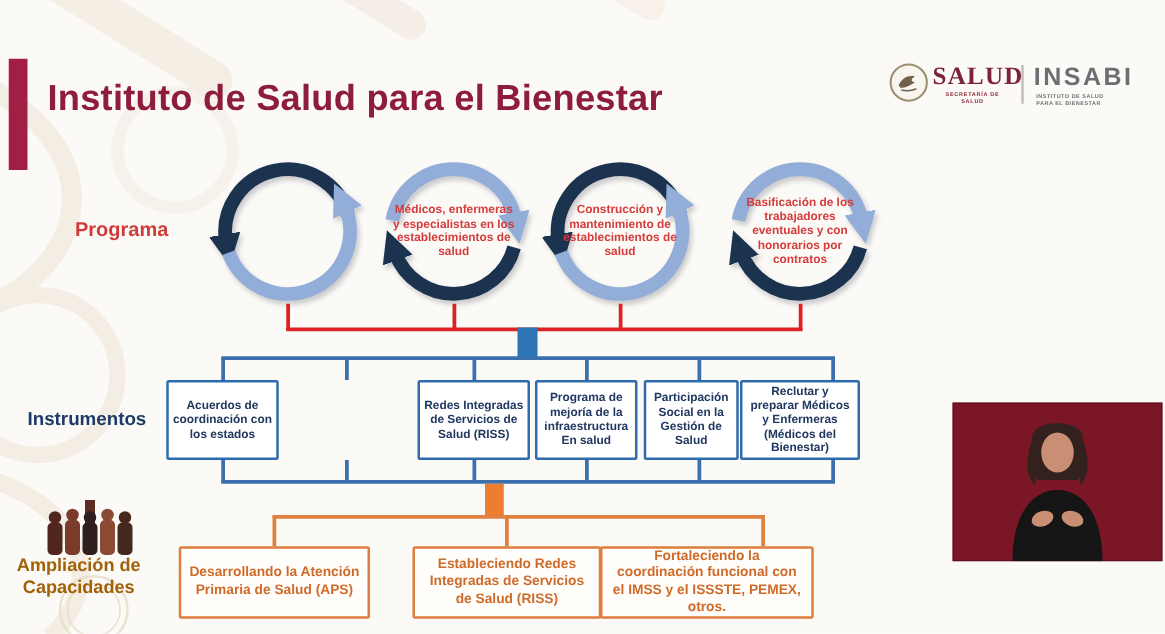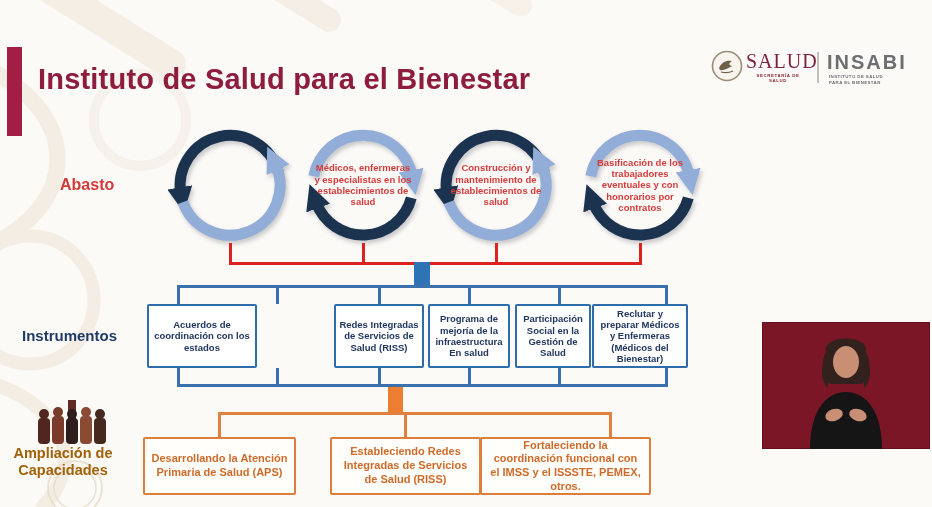--- a/index.html
+++ b/index.html
@@ -4,21 +4,21 @@
 <style>
   html,body{margin:0;padding:0;}
   .slide{position:relative;width:932px;height:507px;overflow:hidden;
     background:#fbfaf7;font-family:"Liberation Sans",sans-serif;}
   .abs{position:absolute;}
   .title{position:absolute;left:38px;top:44px;font-size:29px;font-weight:bold;
     color:#8e1d3d;letter-spacing:.2px;white-space:nowrap;}
   .accent-bar{position:absolute;left:7px;top:47px;width:15px;height:89px;background:#a31e44;}
   
   .salud-text{position:absolute;left:746px;top:50px;font-family:"Liberation Serif",serif;
-    font-weight:normal;font-size:20px;color:#7c2140;letter-spacing:1px;}
+    font-weight:bold;font-size:20px;color:#7c2140;letter-spacing:1px;}
   .salud-sub{position:absolute;left:747px;top:73px;font-size:4.4px;color:#8a2432;
     letter-spacing:.6px;font-weight:bold;width:62px;text-align:center;}
   .logo-divider{position:absolute;left:817px;top:52px;width:2px;height:31px;background:#c3bfb7;}
   .insabi-text{position:absolute;left:827px;top:51px;font-size:20px;font-weight:bold;
     color:#6d6e71;letter-spacing:2px;}
   .insabi-sub{position:absolute;left:829px;top:74px;font-size:4.4px;color:#6d6e71;
     letter-spacing:.4px;font-weight:bold;width:62px;line-height:1.4;}
   
   .pilares-label{position:absolute;left:60px;top:176px;font-size:16px;font-weight:bold;color:#d23a3a;}
   .instrumentos-label{position:absolute;left:22px;top:327px;font-size:15px;font-weight:bold;color:#1f3a66;}
@@ -88,21 +88,21 @@
       <path d="M8 18 C 11 12, 15 10, 21 11 C 18 13, 17 15, 21 16 C 17 18, 13 21, 9 20 Z" fill="#6e6049"></path>
       <path d="M10 22 C 14 23, 18 23, 22 21" stroke="#6e6049" stroke-width="1.2" fill="none"></path>
     </svg>
     <div class="salud-text">SALUD</div>
     <div class="salud-sub">SECRETARÍA DE SALUD</div>
     <div class="logo-divider"></div>
     <div class="insabi-text">INSABI</div>
     <div class="insabi-sub">INSTITUTO DE SALUD PARA EL BIENESTAR</div>
   </div>
 
-  <div class="pilares-label">Abasto</div>
+  <div class="pilares-label">Programa</div>
 
   <div class="pillar" style="left:168px">
     <svg width="124" height="124">
       <path d="M 110.3 49.1 A 50 50 0 0 0 12.8 70.7" stroke="#1c3350" stroke-width="11" fill="none" marker-end="url(#arrNavy)"></path>
       <path d="M 15 79.1 A 50 50 0 1 0 107.3 40.9" stroke="#92aed8" stroke-width="11" fill="none" marker-end="url(#arrBlue)"></path>
     </svg>
   </div>
 
   <div class="pillar" style="left:301px">
     <svg width="124" height="124">
@@ -137,21 +137,21 @@
   <div class="line bluebar" style="left:414px;top:262px;width:16px;height:26px"></div>
   <div class="line blue" style="left:177px;top:285px;width:491px;height:3px"></div>
   <div class="line blue" style="left:176.5px;top:287px;width:3px;height:17px"></div>
   <div class="line blue" style="left:275.5px;top:287px;width:3px;height:17px"></div>
   <div class="line blue" style="left:377.5px;top:287px;width:3px;height:17px"></div>
   <div class="line blue" style="left:467.5px;top:287px;width:3px;height:17px"></div>
   <div class="line blue" style="left:557.5px;top:287px;width:3px;height:17px"></div>
   <div class="line blue" style="left:664.5px;top:287px;width:3px;height:17px"></div>
 
   <div class="instrumentos-label">Instrumentos</div>
-  <div class="box-blue" style="left:147px;width:110px">Acuerdos de coordinación con los estados</div>
+  <div class="box-blue" style="left:133px;width:90px">Acuerdos de coordinación con los estados</div>
   <div class="box-blue" style="left:334px;width:90px">Redes Integradas de Servicios de Salud (RISS)</div>
   <div class="box-blue" style="left:428px;width:82px">Programa de mejoría de la infraestructura En salud</div>
   <div class="box-blue" style="left:515px;width:76px">Participación Social en la Gestión de Salud</div>
   <div class="box-blue" style="left:592px;width:96px">Reclutar y preparar Médicos y Enfermeras (Médicos del Bienestar)</div>
 
   <div class="line blue" style="left:176.5px;top:368px;width:3px;height:18px"></div>
   <div class="line blue" style="left:275.5px;top:368px;width:3px;height:18px"></div>
   <div class="line blue" style="left:377.5px;top:368px;width:3px;height:18px"></div>
   <div class="line blue" style="left:467.5px;top:368px;width:3px;height:18px"></div>
   <div class="line blue" style="left:557.5px;top:368px;width:3px;height:18px"></div>

